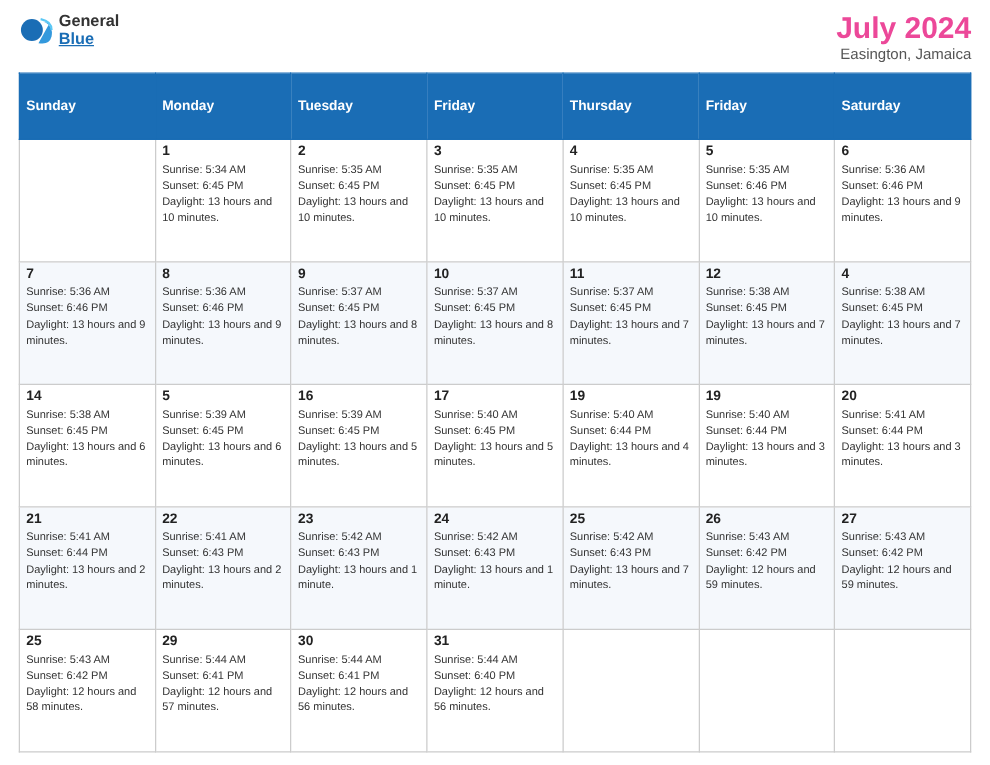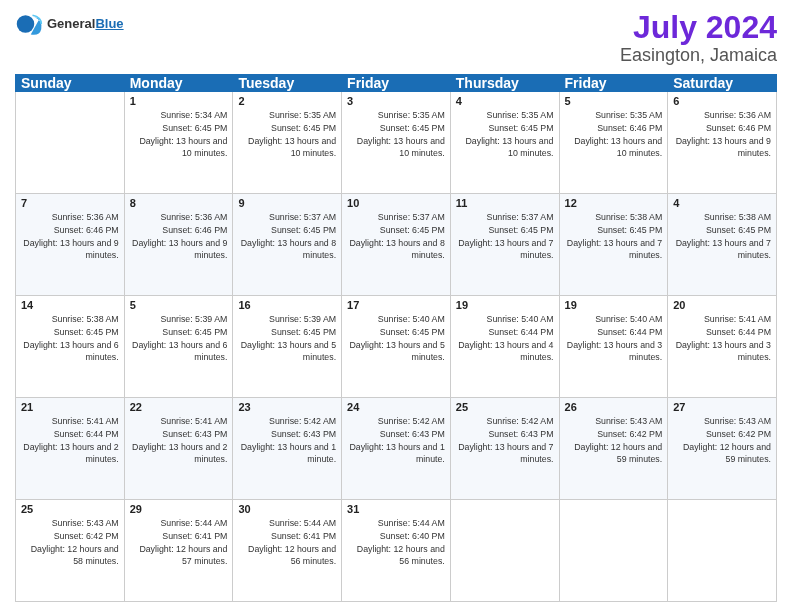--- a/index.html
+++ b/index.html
@@ -23,57 +23,57 @@
       align-items: flex-start;
       margin-bottom: 8px;
     }
     .logo {
       display: flex;
       align-items: center;
       gap: 4px;
     }
     .logo-text {
       display: flex;
-      flex-direction: row;
+      flex-direction: column;
       font-size: 13px;
       font-weight: bold;
       line-height: 1.1;
       color: #333;
     }
     .logo-text span:first-child { color: #333; }
     .logo-text span:last-child { color: #1a6db5; text-decoration: underline; }
     .logo-icon {
       width: 28px;
       height: 28px;
     }
     .title-block {
       text-align: right;
     }
     .month-title {
-      font-size: 32px;
+      font-size: 24px;
       font-weight: bold;
-      color: #6d28d9;
+      color: #ec4899;
       line-height: 1.1;
     }
     .location {
-      font-size: 18px;
+      font-size: 12px;
       color: #555;
     }
     .calendar {
       flex: 1;
       border-collapse: collapse;
       width: 100%;
       table-layout: fixed;
     }
     .calendar th {
       background: #1a6db5;
       color: #fff;
-      font-size: 14px;
+      font-size: 11px;
       font-weight: bold;
-      padding: 0 5px;
+      padding: 20px 5px;
       text-align: left;
       border: 1px solid #1a6db5;
     }
     .calendar td {
       border: 1px solid #ccc;
       vertical-align: top;
       padding: 3px 5px;
       font-size: 9px;
       color: #333;
       background: #fff;
@@ -86,21 +86,20 @@
       font-size: 11px;
       font-weight: bold;
       display: block;
       margin-bottom: 2px;
       color: #222;
     }
     .day-info {
       font-size: 8.8px;
       line-height: 1.45;
       color: #333;
-      text-align: right;
     }
     .empty-cell {
       background: #fff !important;
     }
   </style>
 </head>
 <body>
 
 <div class="page">
   <div class="header">

